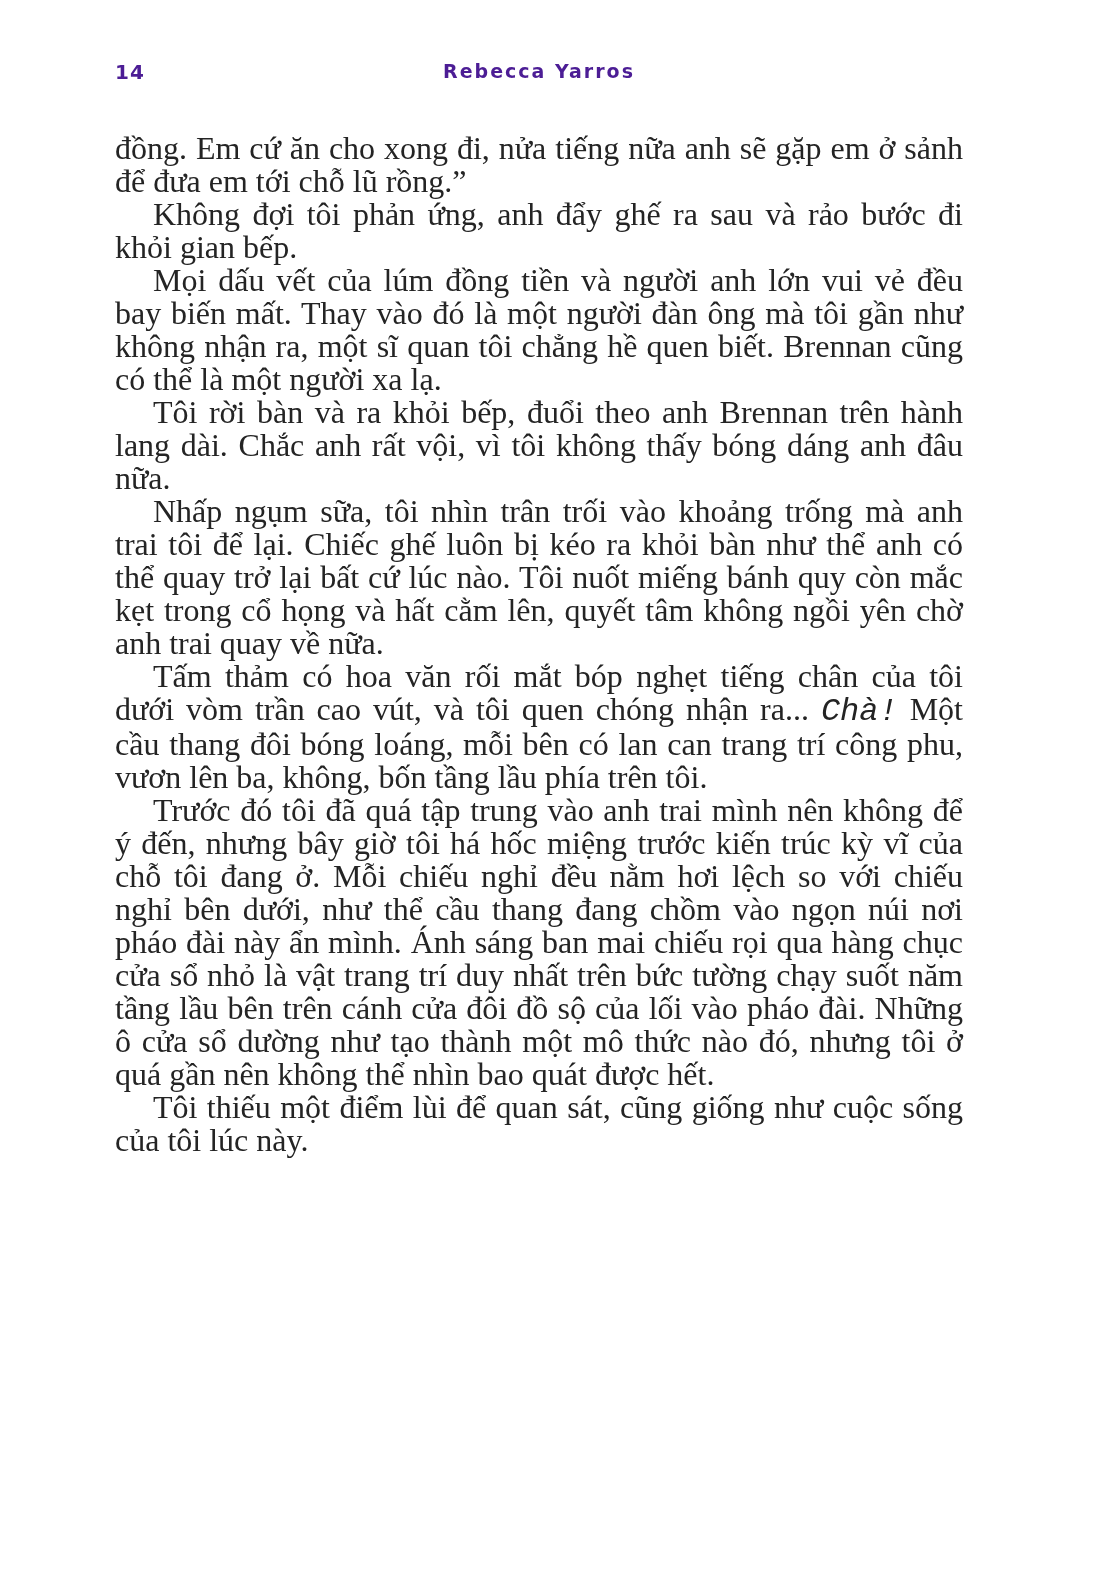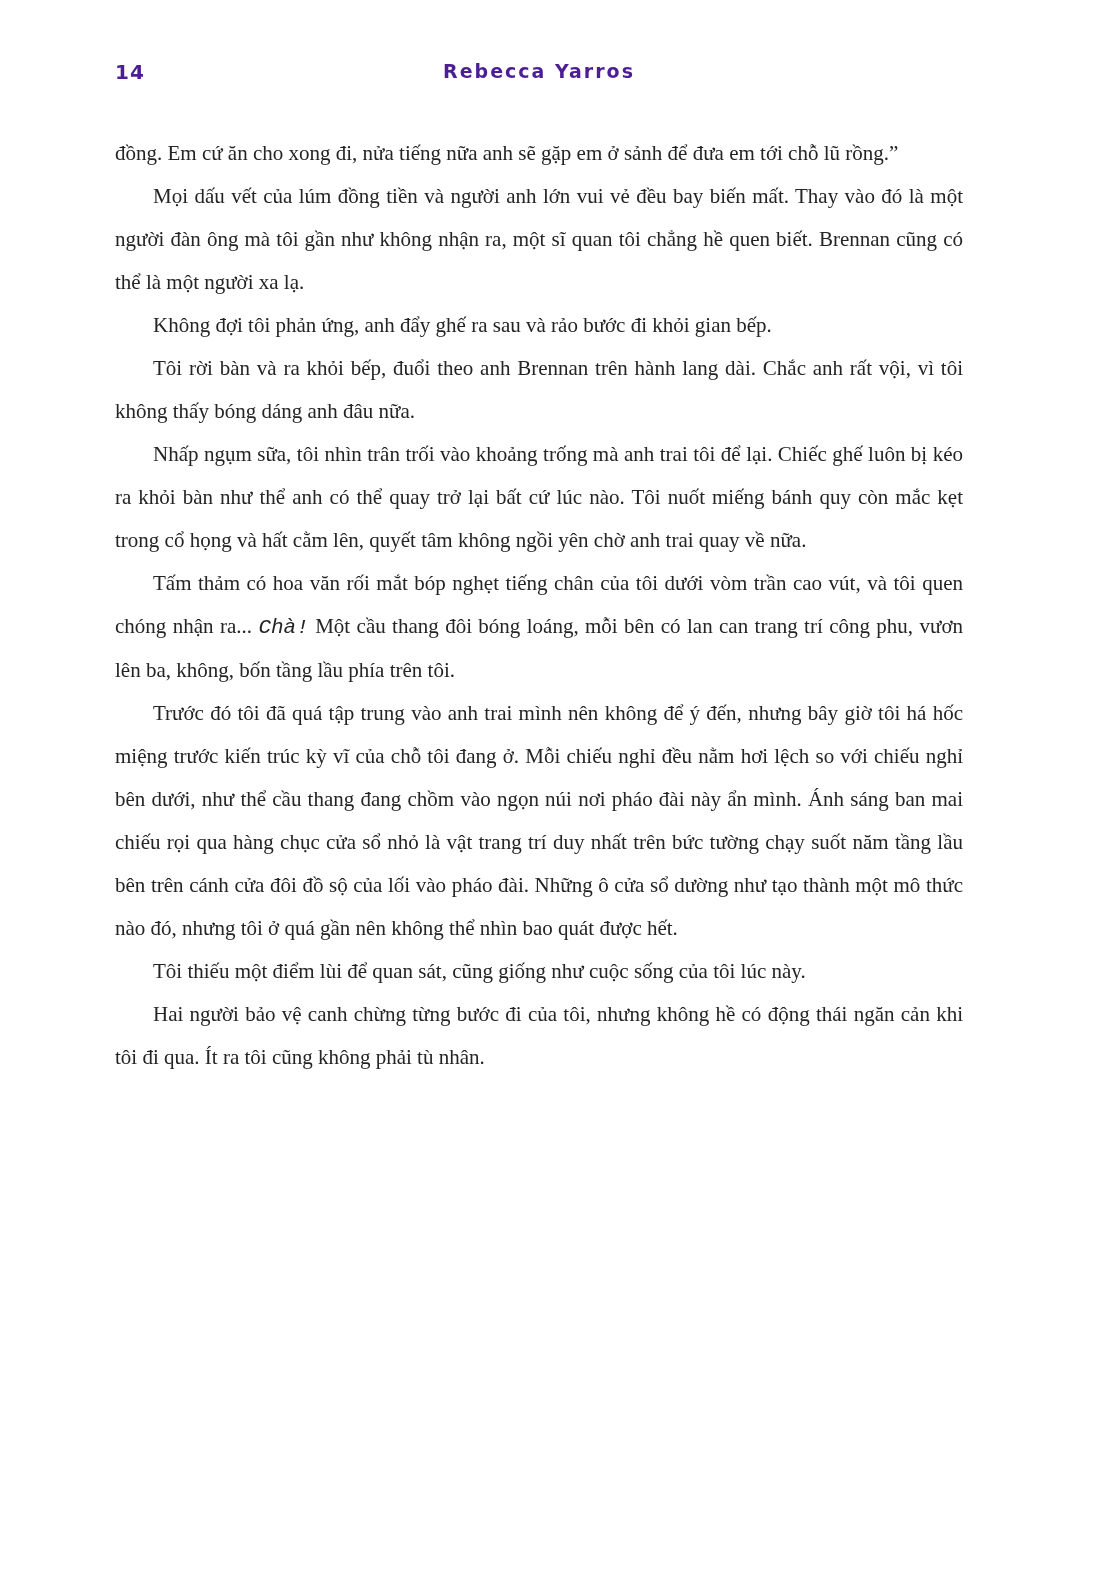--- a/index.html
+++ b/index.html
@@ -43,22 +43,22 @@
     font-size: 19px;
     letter-spacing: 2px;
     transform: scaleY(1.05);
   }
   .body-text {
     position: absolute;
     top: 132px;
     left: 115px;
     width: 848px;
     font-family: "Liberation Serif", "DejaVu Serif", serif;
-    font-size: 21px;
-    line-height: 43px;
+    font-size: 32px;
+    line-height: 33px;
     text-align: justify;
     color: #242424;
   }
   .body-text p {
     margin: 0;
     padding: 0;
   }
   .body-text p.indent {
     text-indent: 38px;
   }
@@ -70,22 +70,21 @@
 </head>
 <body>
 
 <div class="page">
   <header class="page-header">
     <span class="page-num">14</span>
     <span class="running-head">Rebecca Yarros</span>
   </header>
   <main class="body-text">
       <p class=""><span>đồng. Em cứ ăn cho xong đi, nửa tiếng nữa anh sẽ gặp em ở sảnh để đưa em tới chỗ lũ rồng.”</span></p>
+      <p class="indent"><span>Không đợi tôi phản ứng, anh đẩy ghế ra sau và rảo bước đi khỏi gian bếp.</span></p>
       <p class="indent"><span>Mọi dấu vết của lúm đồng tiền và người anh lớn vui vẻ đều bay biến mất. Thay vào đó là một người đàn ông mà tôi gần như không nhận ra, một sĩ quan tôi chẳng hề quen biết. Brennan cũng có thể là một người xa lạ.</span></p>
-      <p class="indent"><span>Không đợi tôi phản ứng, anh đẩy ghế ra sau và rảo bước đi khỏi gian bếp.</span></p>
       <p class="indent"><span>Tôi rời bàn và ra khỏi bếp, đuổi theo anh Brennan trên hành lang dài. Chắc anh rất vội, vì tôi không thấy bóng dáng anh đâu nữa.</span></p>
       <p class="indent"><span>Nhấp ngụm sữa, tôi nhìn trân trối vào khoảng trống mà anh trai tôi để lại. Chiếc ghế luôn bị kéo ra khỏi bàn như thể anh có thể quay trở lại bất cứ lúc nào. Tôi nuốt miếng bánh quy còn mắc kẹt trong cổ họng và hất cằm lên, quyết tâm không ngồi yên chờ anh trai quay về nữa.</span></p>
       <p class="indent"><span>Tấm thảm có hoa văn rối mắt bóp nghẹt tiếng chân của tôi dưới vòm trần cao vút, và tôi quen chóng nhận ra... </span><span class="seg-italic">Chà!</span><span> Một cầu thang đôi bóng loáng, mỗi bên có lan can trang trí công phu, vươn lên ba, không, bốn tầng lầu phía trên tôi.</span></p>
       <p class="indent"><span>Trước đó tôi đã quá tập trung vào anh trai mình nên không để ý đến, nhưng bây giờ tôi há hốc miệng trước kiến trúc kỳ vĩ của chỗ tôi đang ở. Mỗi chiếu nghỉ đều nằm hơi lệch so với chiếu nghỉ bên dưới, như thể cầu thang đang chồm vào ngọn núi nơi pháo đài này ẩn mình. Ánh sáng ban mai chiếu rọi qua hàng chục cửa sổ nhỏ là vật trang trí duy nhất trên bức tường chạy suốt năm tầng lầu bên trên cánh cửa đôi đồ sộ của lối vào pháo đài. Những ô cửa sổ dường như tạo thành một mô thức nào đó, nhưng tôi ở quá gần nên không thể nhìn bao quát được hết.</span></p>
       <p class="indent"><span>Tôi thiếu một điểm lùi để quan sát, cũng giống như cuộc sống của tôi lúc này.</span></p>
-      <p class="indent"><span>Hai người bảo vệ canh chừng từng bước đi của tôi, nhưng không hề có động thái ngăn cản khi tôi đi qua. Ít ra tôi cũng không phải tù nhân.</span></p>
     </main>
 </div>
 
 </body></html>

